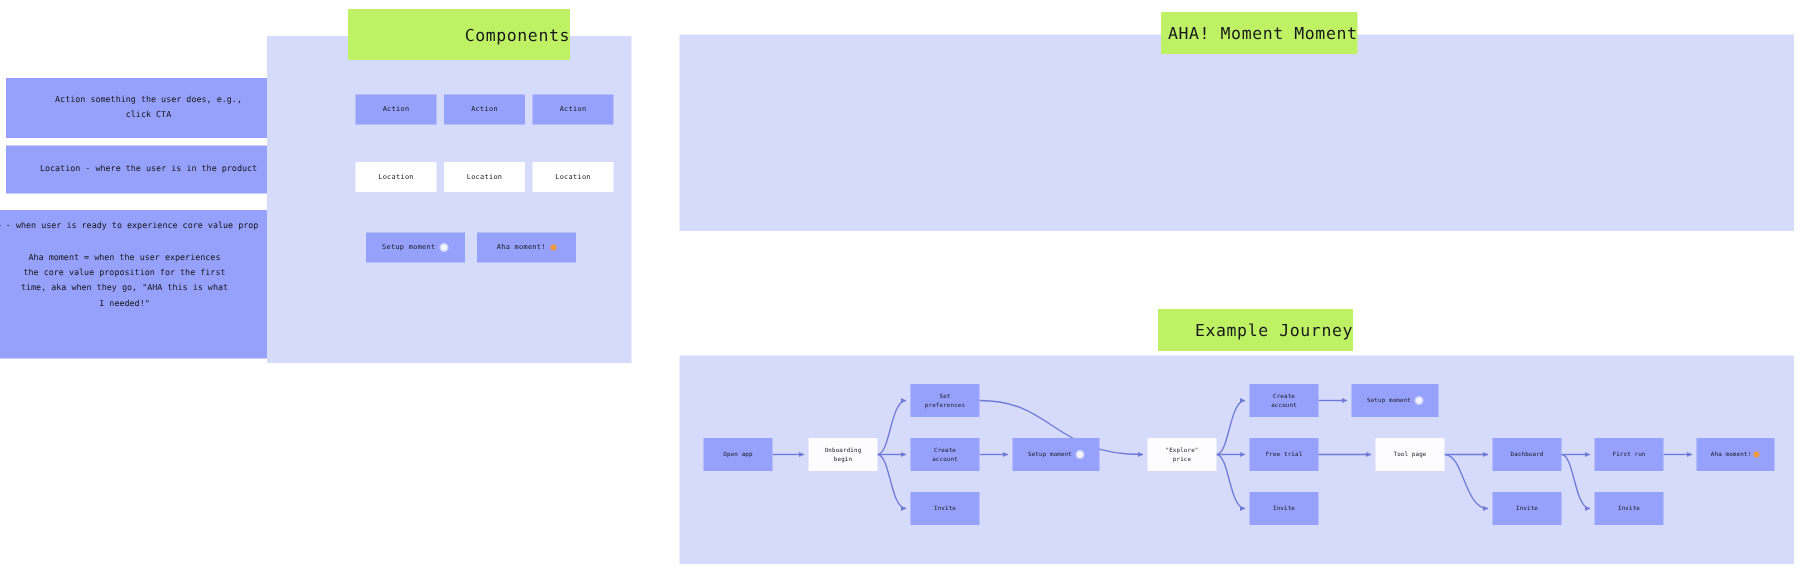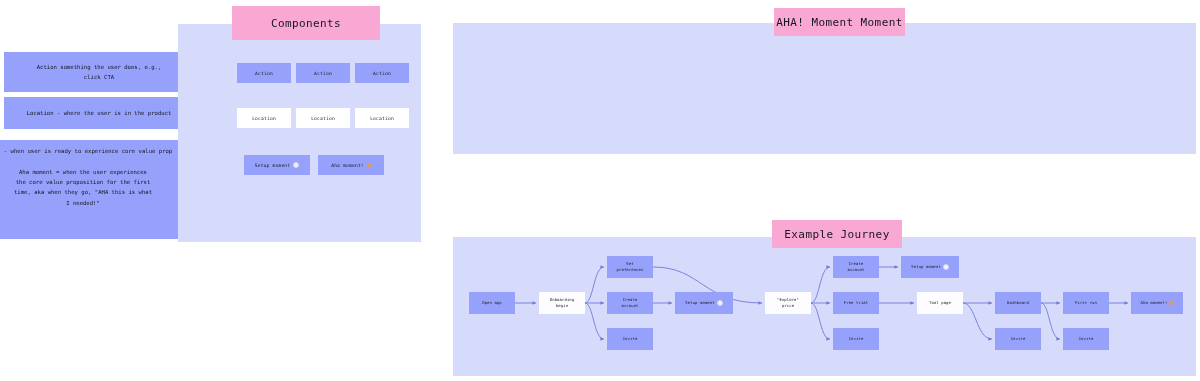--- a/index.html
+++ b/index.html
@@ -12,23 +12,23 @@
   }
   .canvas{position:absolute;inset:0;}
 
   
   .panel{
     position:absolute;
     background:#d7dbfb;
   }
   .panel-title{
     position:absolute;
-    background:#f9a8d4;
+    background:#bef264;
     color:#17171c;
-    display:flex;align-items:center;justify-content:center;
+    display:flex;align-items:center;justify-content:flex-end;
     font-size:11px;
     letter-spacing:.4px;
     white-space:nowrap;
   }
 
   
   .note{
     position:absolute;
     background:#95a1fb;
     color:#16161b;
@@ -142,21 +142,21 @@
   </div>
 
   <div class="panel" style="left:453px;top:23px;width:743px;height:131px;"></div>
 
   <div class="panel-title" style="left:774px;top:8px;width:131px;height:28px;">
     <span>AHA! Moment Moment</span>
   </div>
 
   <div class="panel" style="left:453px;top:237px;width:743px;height:139px;"></div>
 
-  <div class="panel-title" style="left:772px;top:220px;width:130px;height:28px;">
+  <div class="panel-title" style="left:772px;top:206px;width:130px;height:28px;">
     <span>Example Journey</span>
   </div>
 
   <div class="flow">
     <svg class="edges" viewBox="0 0 740 135">
       <defs>
         <marker id="ar" markerWidth="5" markerHeight="5" refX="4" refY="2" orient="auto">
           <path d="M0,0 L4,2 L0,4 z" fill="#6f79d6"></path>
         </marker>
       </defs>

